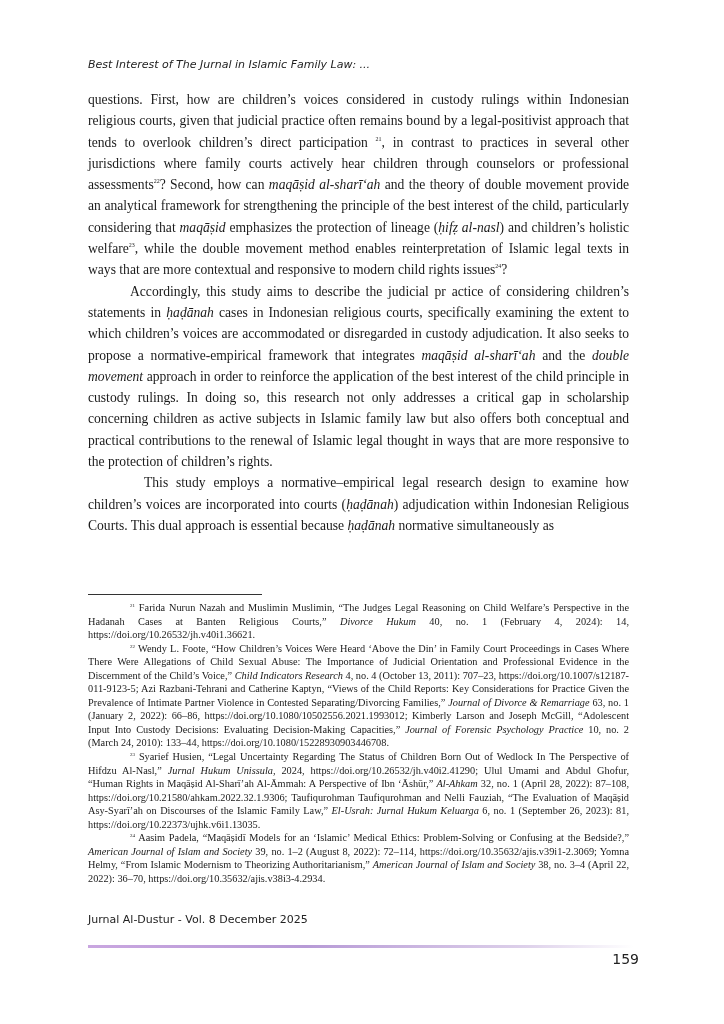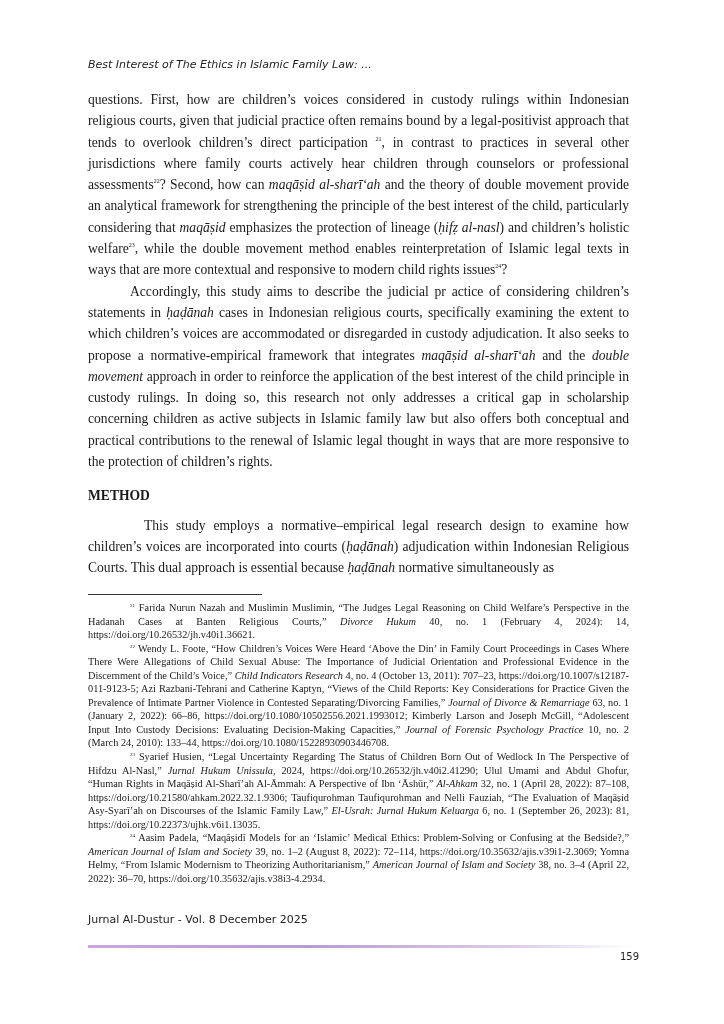--- a/index.html
+++ b/index.html
@@ -34,34 +34,33 @@
   .footer-rule {
     position: absolute; left: 88px; top: 945px; width: 545px; height: 3px;
     background: linear-gradient(to right, #c9a6e0 0%, #b79ad6 40%, #ddd0ea 80%, #ffffff 100%);
   }
   .footer-left {
     position: absolute; left: 88px; top: 913px;
     font-family: "DejaVu Sans", sans-serif; font-size: 11px; color: #222;
   }
   .footer-right {
     position: absolute; right: 85px; top: 951px;
-    font-family: "DejaVu Sans", sans-serif; font-size: 10px; color: #222;
+    font-family: "DejaVu Sans", sans-serif; font-size: 14px; color: #222;
   }
 </style>
 </head>
 <body>
 
-<div class="running-head">Best Interest of The Ethics in Islamic Family Law: ...</div>
+<div class="running-head">Best Interest of The Jurnal in Islamic Family Law: ...</div>
 
 <div class="body-text">
   <p><span>questions. First, how are children’s voices considered in custody rulings within Indonesian religious courts, given that judicial practice often remains bound by a legal-positivist approach that tends to overlook children’s direct participation </span><sup>21</sup><span>, in contrast to practices in several other jurisdictions where family courts actively hear children through counselors or professional assessments</span><sup>22</sup><span>? Second, how can </span><i>maqāṣid al-sharī‘ah</i><span> and the theory of double movement provide an analytical framework for strengthening the principle of the best interest of the child, particularly considering that </span><i>maqāṣid</i><span> emphasizes the protection of lineage (</span><i>ḥifẓ al-nasl</i><span>) and children’s holistic welfare</span><sup>23</sup><span>, while the double movement method enables reinterpretation of Islamic legal texts in ways that are more contextual and responsive to modern child rights issues</span><sup>24</sup><span>?</span></p>
 
   <p class="indent"><span>Accordingly, this study aims to describe the judicial pr  actice of considering children’s statements in </span><i>ḥaḍānah</i><span> cases in Indonesian religious courts, specifically examining the extent to which children’s voices are accommodated or disregarded in custody adjudication. It also seeks to propose a normative-empirical framework that integrates </span><i>maqāṣid al-sharī‘ah</i><span> and the </span><i>double movement</i><span> approach in order to reinforce the application of the best interest of the child principle in custody rulings. In doing so, this research not only addresses a critical gap in scholarship concerning children as active subjects in Islamic family law but also offers both conceptual and practical contributions to the renewal of Islamic legal thought in ways that are more responsive to the protection of children’s rights.</span></p>
 
-  <p class="heading">METHOD</p>
 
   <p class="indent2"><span>This study employs a normative–empirical legal research design to examine how children’s voices are incorporated into courts (</span><i>ḥaḍānah</i><span>) adjudication within Indonesian Religious Courts. This dual approach is essential because </span><i>ḥaḍānah</i><span> normative simultaneously as</span></p>
 </div>
 
 <div class="fn-rule"></div>
 
 <div class="footnotes">
   <p><sup>21</sup><span> Farida Nurun Nazah and Muslimin Muslimin, “The Judges Legal Reasoning on Child Welfare’s Perspective in the Hadanah Cases at Banten Religious Courts,” </span><i>Divorce Hukum</i><span> 40, no. 1 (February 4, 2024): 14, https://doi.org/10.26532/jh.v40i1.36621.</span></p>
   <p><sup>22</sup><span> Wendy L. Foote, “How Children’s Voices Were Heard ‘Above the Din’ in Family Court Proceedings in Cases Where There Were Allegations of Child Sexual Abuse: The Importance of Judicial Orientation and Professional Evidence in the Discernment of the Child’s Voice,” </span><i>Child Indicators Research</i><span> 4, no. 4 (October 13, 2011): 707–23, https://doi.org/10.1007/s12187-011-9123-5; Azi Razbani-Tehrani and Catherine Kaptyn, “Views of the Child Reports: Key Considerations for Practice Given the Prevalence of Intimate Partner Violence in Contested Separating/Divorcing Families,” </span><i>Journal of Divorce &amp; Remarriage</i><span> 63, no. 1 (January 2, 2022): 66–86, https://doi.org/10.1080/10502556.2021.1993012; Kimberly Larson and Joseph McGill, “Adolescent Input Into Custody Decisions: Evaluating Decision-Making Capacities,” </span><i>Journal of Forensic Psychology Practice</i><span> 10, no. 2 (March 24, 2010): 133–44, https://doi.org/10.1080/15228930903446708.</span></p>
   <p><sup>23</sup><span> Syarief Husien, “Legal Uncertainty Regarding The Status of Children Born Out of Wedlock In The Perspective of Hifdzu Al-Nasl,” </span><i>Jurnal Hukum Unissula</i><span>, 2024, https://doi.org/10.26532/jh.v40i2.41290; Ulul Umami and Abdul Ghofur, “Human Rights in Maqāṣid Al-Sharī’ah Al-Āmmah: A Perspective of Ibn ‘Āshūr,” </span><i>Al-Ahkam</i><span> 32, no. 1 (April 28, 2022): 87–108, https://doi.org/10.21580/ahkam.2022.32.1.9306; Taufiqurohman Taufiqurohman and Nelli Fauziah, “The Evaluation of Maqāṣid Asy-Syarī’ah on Discourses of the Islamic Family Law,” </span><i>El-Usrah: Jurnal Hukum Keluarga</i><span> 6, no. 1 (September 26, 2023): 81, https://doi.org/10.22373/ujhk.v6i1.13035.</span></p>

